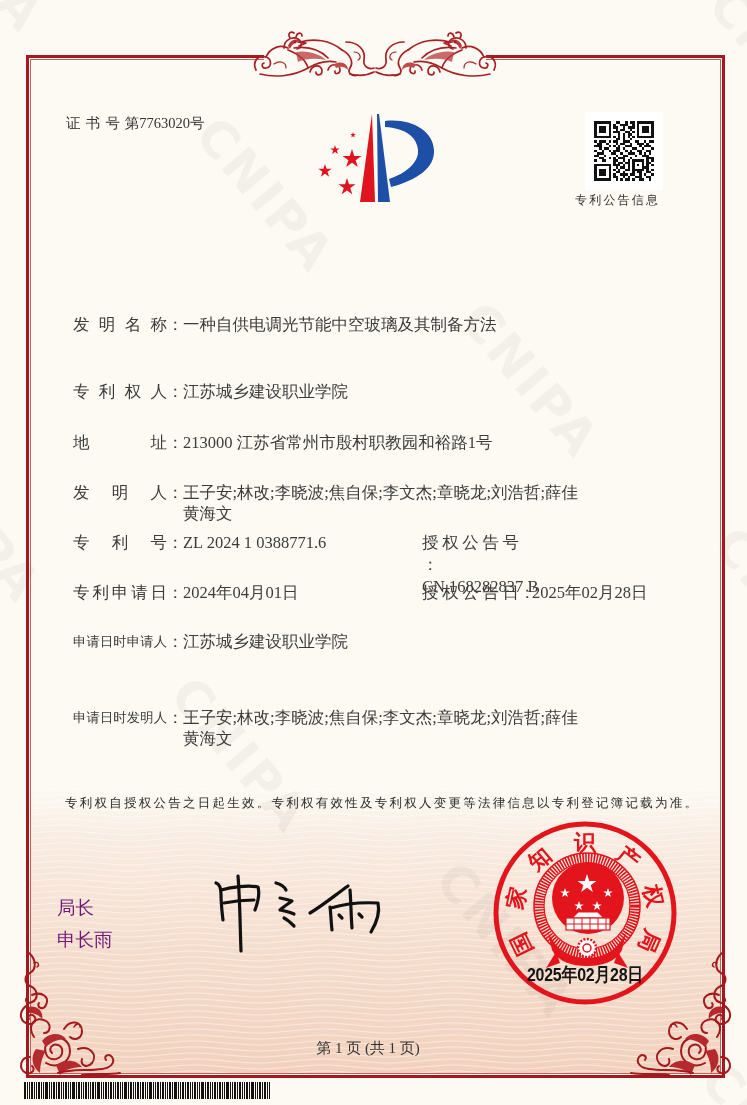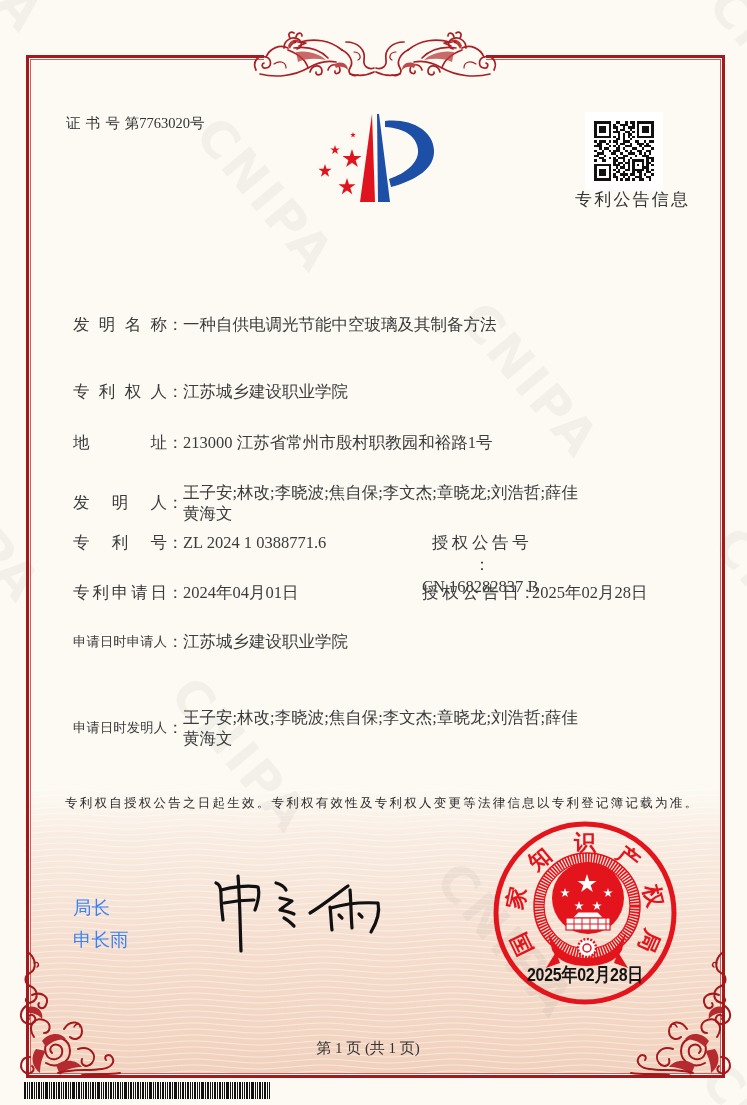--- a/index.html
+++ b/index.html
@@ -14,36 +14,36 @@
 .top-orn{left:250px;top:30px;width:250px;height:50px;}
 .corner{top:945px;width:115px;height:140px;}
 .corner-bl{left:12px;}
 .corner-br{left:624px;transform:scaleX(-1);}
 .cert-no{left:66px;top:113px;font-size:14.5px;line-height:20px;color:#333;white-space:nowrap;}
 .cert-no-label{letter-spacing:0.8px;}
 .cert-no-value{margin-left:4px;}
 .logo{left:315px;top:110px;width:125px;height:95px;}
 .qr{left:585px;top:112px;width:78px;height:78px;background:#fff;}
 .qr svg{display:block;}
-.qr-caption{left:575px;top:192px;width:95px;text-align:right;font-size:17px;line-height:16px;letter-spacing:2.2px;color:#333;white-space:nowrap;}
+.qr-caption{left:575px;top:192px;width:95px;text-align:left;font-size:12px;line-height:16px;letter-spacing:2.2px;color:#333;white-space:nowrap;}
 .title{left:217px;top:214px;font-size:41px;line-height:46px;letter-spacing:10px;color:#111;font-weight:normal;white-space:nowrap;}
-.row{position:absolute;left:73px;display:flex;align-items:center;font-size:16.5px;line-height:22px;color:#3b3b3b;white-space:nowrap;}
+.row{position:absolute;left:73px;display:flex;align-items:flex-start;font-size:16.5px;line-height:22px;color:#3b3b3b;white-space:nowrap;}
 .row-r{left:422px;}
 .lbl{display:inline-block;width:94px;text-align:justify;text-align-last:justify;}
 .lbl-sm{font-size:13.3px;}
 .lbl-r{width:97px;}
 .sep{display:inline-block;width:16px;}
 .sep-r{width:13px;}
 .val{display:inline-block;}
 .val-ml{line-height:21px;}
 .line{display:block;}
 .stmt{font-size:12.5px;line-height:16px;letter-spacing:2.25px;color:#2b2b2b;white-space:nowrap;}
 .stmt1{left:92px;top:767px;}
 .stmt2{left:65px;top:795px;}
-.sig-title,.sig-name{left:73px;font-family:"DejaVu Sans","Liberation Sans",sans-serif;font-size:18.5px;line-height:22px;color:#3b82f6;white-space:nowrap;}
+.sig-title,.sig-name{left:57px;font-family:"DejaVu Sans","Liberation Sans",sans-serif;font-size:18.5px;line-height:22px;color:#701a75;white-space:nowrap;}
 .sig-title{top:897px;}
 .sig-name{top:929px;}
 .signature{left:210px;top:870px;width:180px;height:85px;}
 .seal{left:490px;top:820px;width:190px;height:190px;}
 .seal svg{position:absolute;left:0;top:0;}
 .seal-char{position:absolute;width:26px;height:26px;margin-left:-13px;margin-top:-13px;font-family:"DejaVu Sans",sans-serif;font-size:22px;font-weight:bold;line-height:26px;text-align:center;color:#e3141c;}
 .seal-date{position:absolute;left:0;top:144px;width:190px;text-align:center;font-family:"Liberation Sans","DejaVu Sans",sans-serif;font-size:19px;font-weight:bold;line-height:22px;color:#141414;transform:scaleX(0.84);white-space:nowrap;letter-spacing:-0.3px;}
 .page-num{left:0;top:1040px;width:736px;text-align:center;font-size:15px;line-height:16px;color:#333;white-space:nowrap;}
 .barcode{left:24px;top:1082px;width:246px;height:17px;}
 </style>

